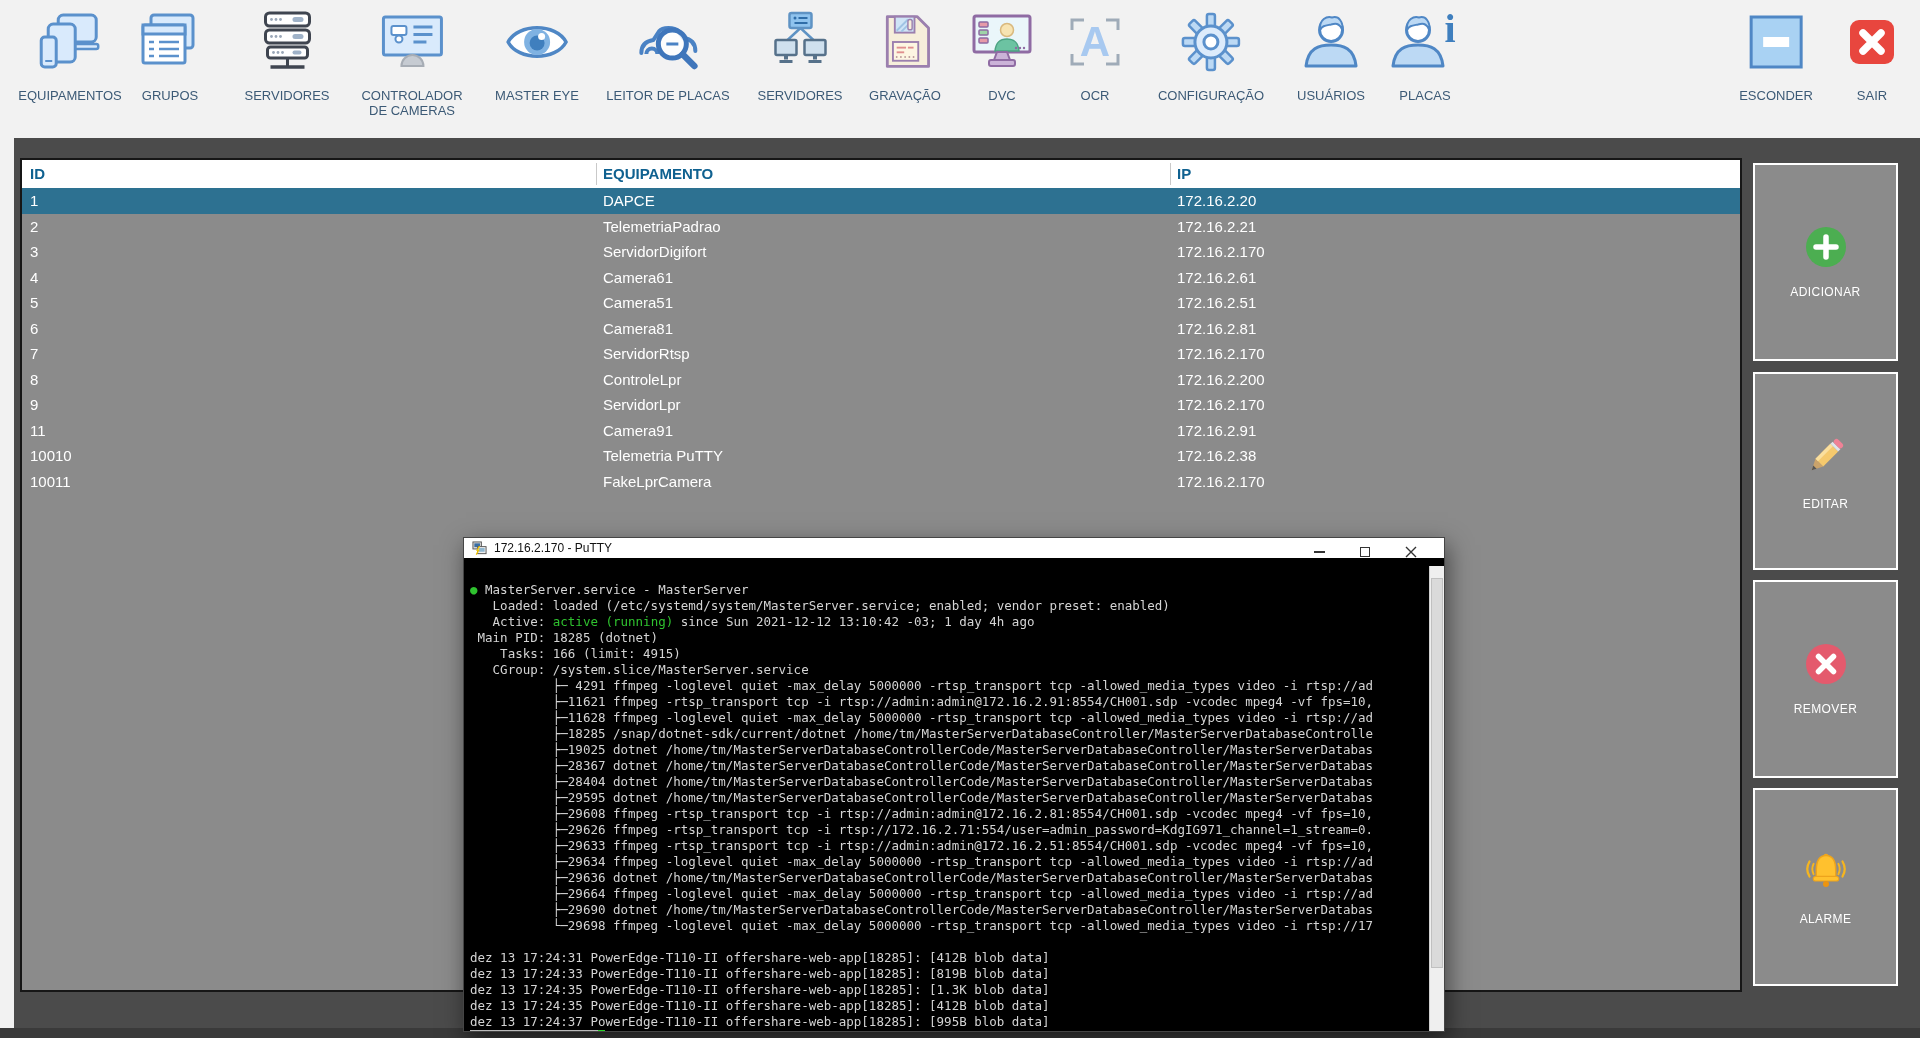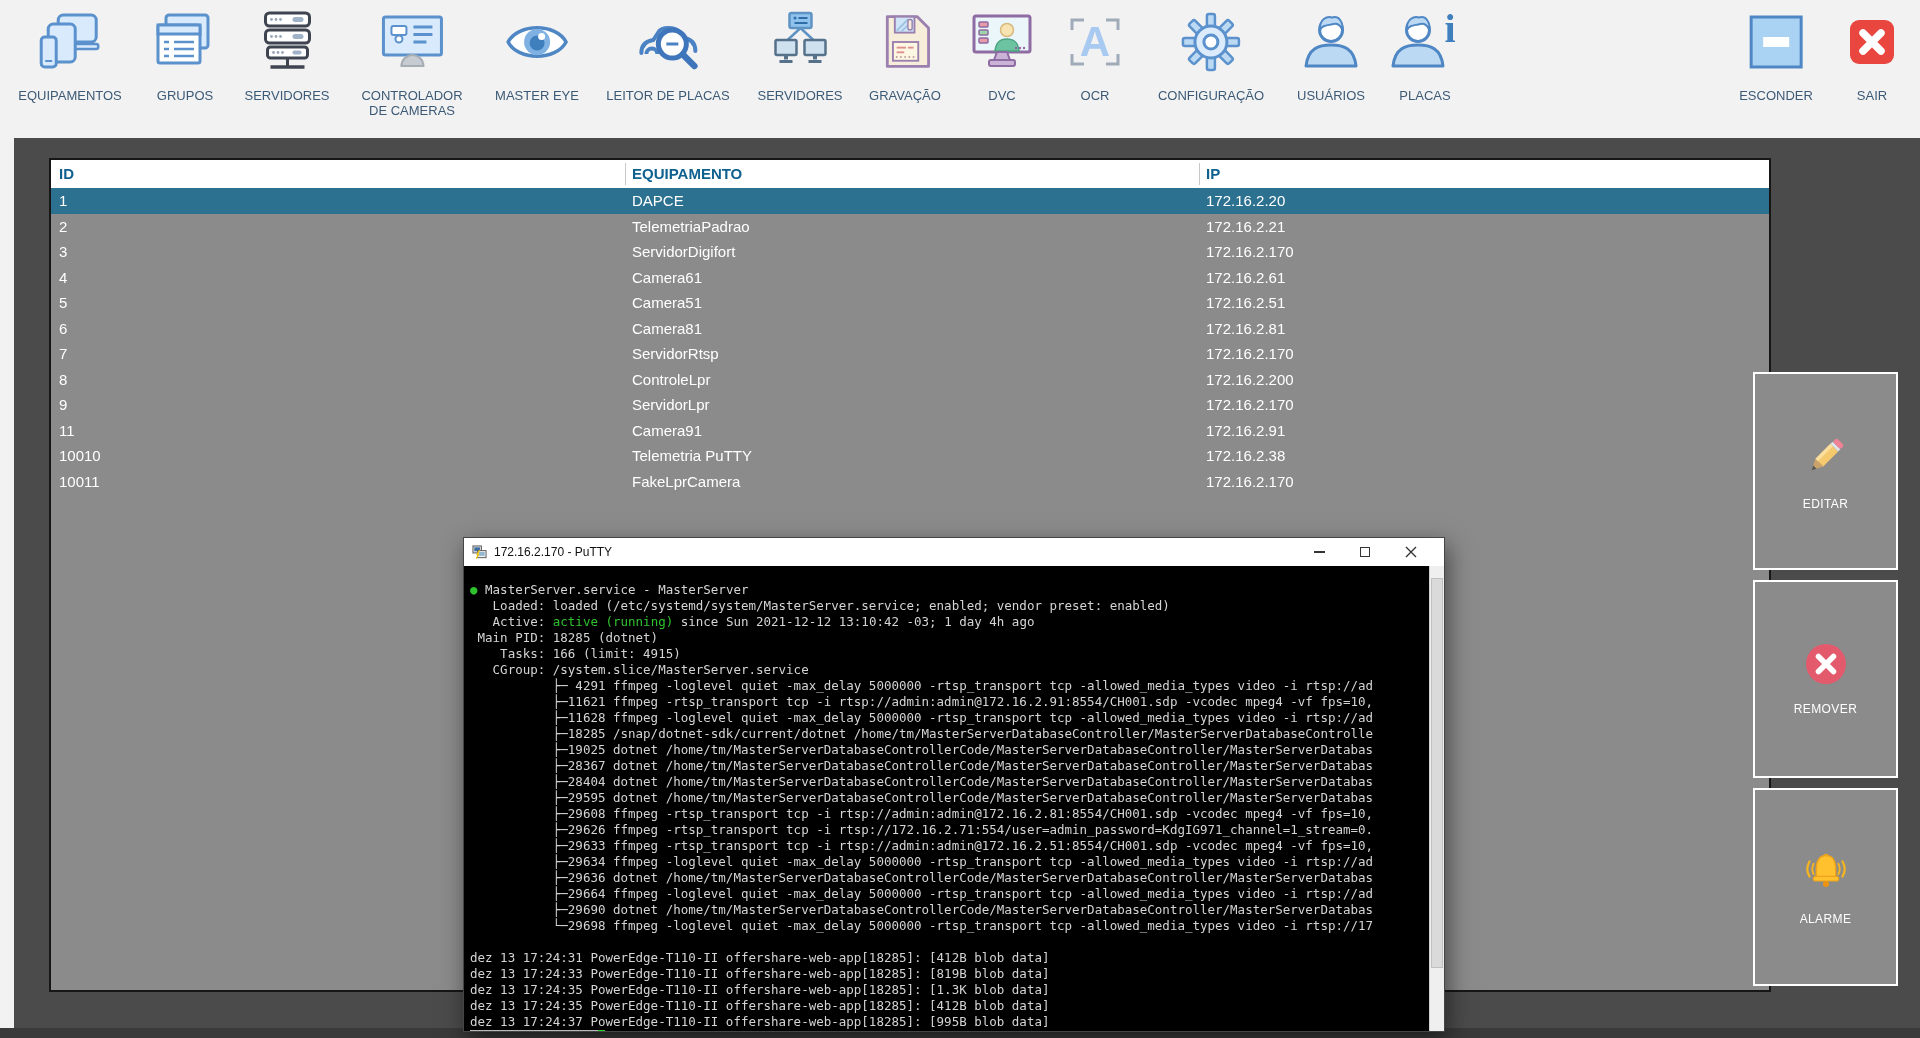--- a/index.html
+++ b/index.html
@@ -8,38 +8,38 @@
   
   .toolbar{position:absolute;left:0;top:0;width:1920px;height:138px;background:#f2f2f2;}
   .tool{position:absolute;top:8px;transform:translateX(-50%);display:flex;flex-direction:column;align-items:center;cursor:default;}
   .ibox{height:68px;display:flex;align-items:center;justify-content:center;}
   .tlabel{margin-top:12px;font-size:13px;line-height:15px;color:#3c5a76;white-space:nowrap;text-align:center;}
   
   .main{position:absolute;left:14px;top:138px;width:1906px;height:890px;background:#4b4b4b;}
   .bottomstrip{position:absolute;left:0;top:1028px;width:1920px;height:10px;background:#3a3a3a;}
   
   .table{position:absolute;left:20px;top:158px;width:1722px;height:834px;background:#8b8b8b;
-         border:2px solid #161616;box-sizing:border-box;margin-left:29px;}
+         border:2px solid #161616;box-sizing:border-box;}
   .thead{position:relative;height:28px;background:#ffffff;}
   .th{position:absolute;top:0;line-height:28px;font-size:15px;font-weight:bold;color:#0f6190;}
   .th-id{left:8px}.th-eq{left:581px}.th-ip{left:1155px}
   .vsep{position:absolute;top:3px;bottom:3px;width:1px;background:#c9c9c9;}
   .trow{position:relative;height:25.5px;color:#ffffff;font-size:15px;}
   .trow.sel{background:#2d7191;}
   .cell{position:absolute;top:0;line-height:25.5px;white-space:nowrap;}
   .c-id{left:8px}.c-eq{left:581px}.c-ip{left:1155px}
   
   .sidebtn{position:absolute;left:1753px;width:145px;height:198px;background:#8b8b8b;
            border:2px solid #ffffff;box-sizing:border-box;display:flex;flex-direction:column;
            align-items:center;justify-content:center;cursor:default;}
   .sidebtn .blabel{margin-top:12px;font-size:12px;letter-spacing:.4px;color:#ffffff;}
   
   .putty{position:absolute;left:463px;top:537px;width:982px;height:495px;background:#000;
          border:1px solid #454545;box-sizing:border-box;box-shadow:3px 8px 22px rgba(0,0,0,.5);}
-  .ptitle{position:relative;height:28px;background:#ffffff;display:flex;align-items:center;}
+  .ptitle{position:relative;height:20px;background:#ffffff;display:flex;align-items:center;}
   .ptitle .picon{margin-left:8px;display:flex;}
   .ptitle .ptext{margin-left:7px;font-size:12px;color:#111;}
   .pcontrols{position:absolute;right:10px;top:0;height:28px;display:flex;align-items:center;}
   .pc{width:46px;height:28px;display:flex;align-items:center;justify-content:center;}
   .pc-min i{display:block;width:11px;height:2px;background:#333;}
   .pc-max i{display:block;width:10px;height:10px;border:1.5px solid #333;box-sizing:border-box;}
   .term{position:absolute;left:0;top:28px;right:15px;bottom:0;background:#000;overflow:hidden;
         padding:16px 0 0 6px;font-family:"DejaVu Sans Mono",monospace;font-size:12.5px;
         line-height:16px;color:#d4d4d4;white-space:pre;}
   .tline{height:16px;}
@@ -62,21 +62,21 @@
           <rect x="20" y="5" width="38" height="27" rx="5" fill="#d9eafc" stroke="#5b91cc" stroke-width="3"></rect>
           <rect x="34" y="34" width="26" height="5" rx="2" fill="#d9eafc" stroke="#5b91cc" stroke-width="2.5"></rect>
           <rect x="10" y="14" width="27" height="38" rx="5" fill="#d9eafc" stroke="#5b91cc" stroke-width="3"></rect>
           <rect x="3" y="27" width="15" height="30" rx="3.5" fill="#d9eafc" stroke="#5b91cc" stroke-width="3"></rect>
           <line x1="7" y1="51" x2="14" y2="51" stroke="#5b91cc" stroke-width="2"></line>
         </svg>
       </span>
       <span class="tlabel">EQUIPAMENTOS</span>
     </div>
 
-    <div class="tool" style="left:185px">
+    <div class="tool" style="left:170px">
       <span class="ibox">
         <svg width="64" height="64" viewBox="0 0 64 64">
           <rect x="13" y="5" width="42" height="33" rx="3" fill="#d9eafc" stroke="#5b91cc" stroke-width="3"></rect>
           <rect x="5" y="15" width="42" height="38" rx="2" fill="#fff" stroke="#5b91cc" stroke-width="3"></rect>
           <rect x="5" y="15" width="42" height="9" fill="#d9eafc" stroke="#5b91cc" stroke-width="3"></rect>
           <g stroke="#5b91cc" stroke-width="2.5">
             <line x1="11" y1="32" x2="16" y2="32"></line>
               <line x1="21" y1="32" x2="41" y2="32"></line>
             <line x1="11" y1="39" x2="16" y2="39"></line>
               <line x1="21" y1="39" x2="41" y2="39"></line>
@@ -376,20 +376,29 @@
           <span class="cell c-ip">172.16.2.38</span>
         </div>
         <div class="trow">
           <span class="cell c-id">10011</span>
           <span class="cell c-eq">FakeLprCamera</span>
           <span class="cell c-ip">172.16.2.170</span>
         </div>
       </div>
   </div>
 
+  <div class="sidebtn" style="top:163px">
+    <span>
+      <svg width="44" height="44" viewBox="0 0 44 44">
+        <circle cx="22" cy="22" r="20" fill="#4cae51"></circle>
+        <path d="M22,12 V32 M12,22 H32" stroke="#fff" stroke-width="5.5" stroke-linecap="round"></path>
+      </svg>
+    </span>
+    <span class="blabel">ADICIONAR</span>
+  </div>
 
   <div class="sidebtn" style="top:372px">
     <span>
       <svg width="50" height="50" viewBox="0 0 64 64">
         <g transform="rotate(-45 32 32)">
           <path d="M6,32 L20,25 V39 Z" fill="#caa36b"></path>
           <path d="M6,32 L12,29 V35 Z" fill="#555"></path>
           <rect x="20" y="25" width="27" height="14" fill="#f5c96d"></rect>
           <rect x="20" y="25" width="27" height="4.5" fill="#fadf9e"></rect>
           <rect x="47" y="25" width="4" height="14" fill="#dfe4ea"></rect>

